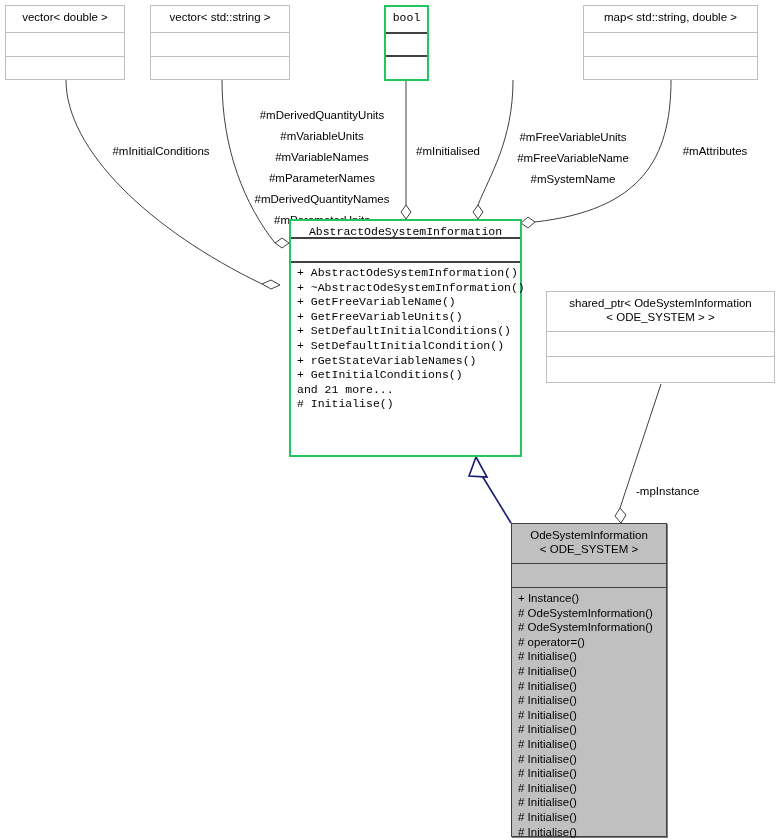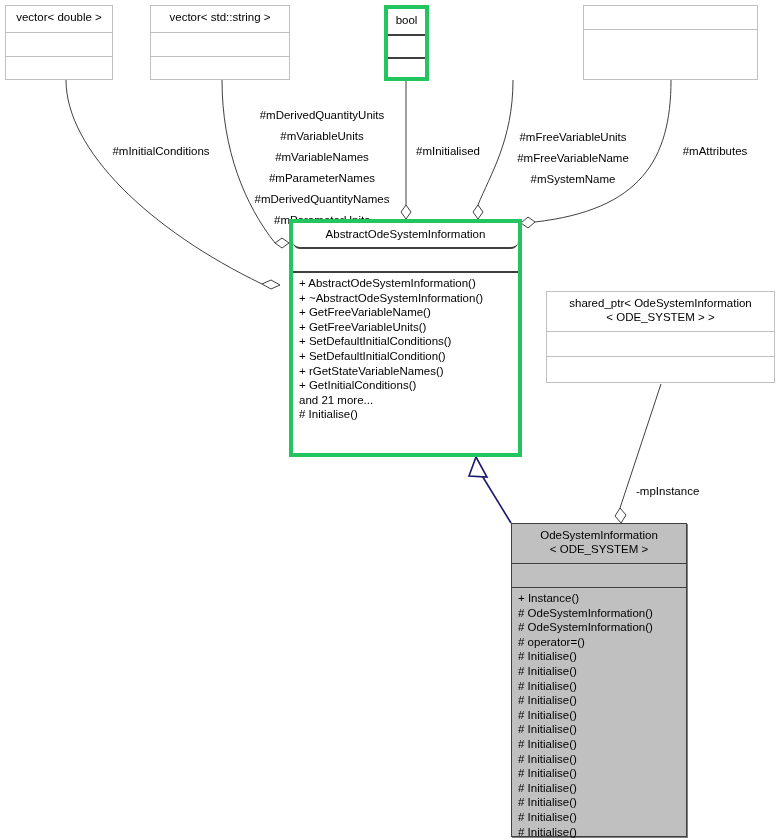--- a/index.html
+++ b/index.html
@@ -26,21 +26,22 @@
   .node {
     position: absolute;
     box-sizing: border-box;
     background: #ffffff;
     border: 1px solid #c0c0c0;
   }
   .node.plain {
     border: 1px solid #c0c0c0;
   }
   .node.bold {
-    border: 4px solid #22c55e;
+    border: 2px solid #22c55e;
+    font-family: Liberation Mono, monospace;
   }
   .node.filled {
     background: #c0c0c0;
     border: 1px solid #404040;
     box-shadow: 1px 1px 0 #808080;
   }
   .node .title {
     box-sizing: border-box;
     text-align: center;
     font-size: 11.5px;
@@ -101,40 +102,41 @@
     <path d="M 671,80 C 671,160 640,210 535,222" fill="none" stroke="#404040" stroke-width="1"></path>
     <polygon points="535,222 528,217 521,223 528,228" fill="#ffffff" stroke="#404040" stroke-width="1"></polygon>
 
     <path d="M 661,384 L 620,508" fill="none" stroke="#404040" stroke-width="1"></path>
     <polygon points="620,508 626,515 621,523 615,516" fill="#ffffff" stroke="#404040" stroke-width="1"></polygon>
 
     <path d="M 511,523 L 481,474" fill="none" stroke="#191970" stroke-width="1.6"></path>
     <polygon points="476,457 487,477 469,476" fill="#ffffff" stroke="#191970" stroke-width="1.6"></polygon>
   </svg>
 
-  <div class="node plain" style="left:5px; top:5px; width:108px; height:75px;">
+  <div class="node plain" style="left:5px; top:5px; width:120px; height:75px;">
     <div class="title" style="height:27px;">vector&lt; double &gt;</div>
     <div class="attrs" style="height:24px;"></div>
     <div class="ops" style="height:22px;"></div>
   </div>
 
   <div class="node plain" style="left:150px; top:5px; width:140px; height:75px;">
     <div class="title" style="height:27px;">vector&lt; std::string &gt;</div>
     <div class="attrs" style="height:24px;"></div>
     <div class="ops" style="height:22px;"></div>
   </div>
 
   <div class="node bold" style="left:384px; top:5px; width:45px; height:76px;">
     <div class="title" style="height:27px;">bool</div>
     <div class="attrs" style="height:23px;"></div>
     <div class="ops" style="height:20px;"></div>
   </div>
 
 
   <div class="node plain" style="left:583px; top:5px; width:175px; height:75px;">
+    <div class="title" style="height:27px;">map&lt; std::string, double &gt;</div>
     <div class="attrs" style="height:24px;"></div>
     <div class="ops" style="height:22px;"></div>
   </div>
 
   <div class="edge-label" style="left:96px; top:141px; width:130px;">#mInitialConditions</div>
 
   <div class="edge-label" style="left:243px; top:105px; width:158px;">#mDerivedQuantityUnits
 #mVariableUnits
 #mVariableNames
 #mParameterNames
@@ -145,21 +147,21 @@
 
   <div class="edge-label" style="left:508px; top:127px; width:130px;">#mFreeVariableUnits
 #mFreeVariableName
 #mSystemName</div>
 
   <div class="edge-label" style="left:664px; top:141px; width:102px;">#mAttributes</div>
 
   <div class="edge-label left" style="left:636px; top:481px; width:110px;">-mpInstance</div>
 
   <div class="node bold" style="left:289px; top:219px; width:233px; height:238px;">
-    <div class="title" style="height:26px;border-radius:7px;">AbstractOdeSystemInformation</div>
+    <div class="title" style="height:18px;">AbstractOdeSystemInformation</div>
     <div class="attrs" style="height:24px;"></div>
     <div class="ops">
         <div>+ AbstractOdeSystemInformation()</div>
         <div>+ ~AbstractOdeSystemInformation()</div>
         <div>+ GetFreeVariableName()</div>
         <div>+ GetFreeVariableUnits()</div>
         <div>+ SetDefaultInitialConditions()</div>
         <div>+ SetDefaultInitialCondition()</div>
         <div>+ rGetStateVariableNames()</div>
         <div>+ GetInitialConditions()</div>
@@ -168,21 +170,21 @@
       </div>
   </div>
 
   <div class="node plain" style="left:546px; top:291px; width:229px; height:92px;">
     <div class="title" style="height:40px;">shared_ptr&lt; OdeSystemInformation
 &lt; ODE_SYSTEM &gt; &gt;</div>
     <div class="attrs" style="height:25px;"></div>
     <div class="ops" style="height:25px;"></div>
   </div>
 
-  <div class="node filled" style="left:511px; top:523px; width:176px; height:314px;">
+  <div class="node filled" style="left:511px; top:523px; width:156px; height:314px;">
     <div class="title" style="height:40px;">OdeSystemInformation
 &lt; ODE_SYSTEM &gt;</div>
     <div class="attrs" style="height:24px;"></div>
     <div class="ops">
         <div>+ Instance()</div>
         <div># OdeSystemInformation()</div>
         <div># OdeSystemInformation()</div>
         <div># operator=()</div>
         <div># Initialise()</div>
         <div># Initialise()</div>

